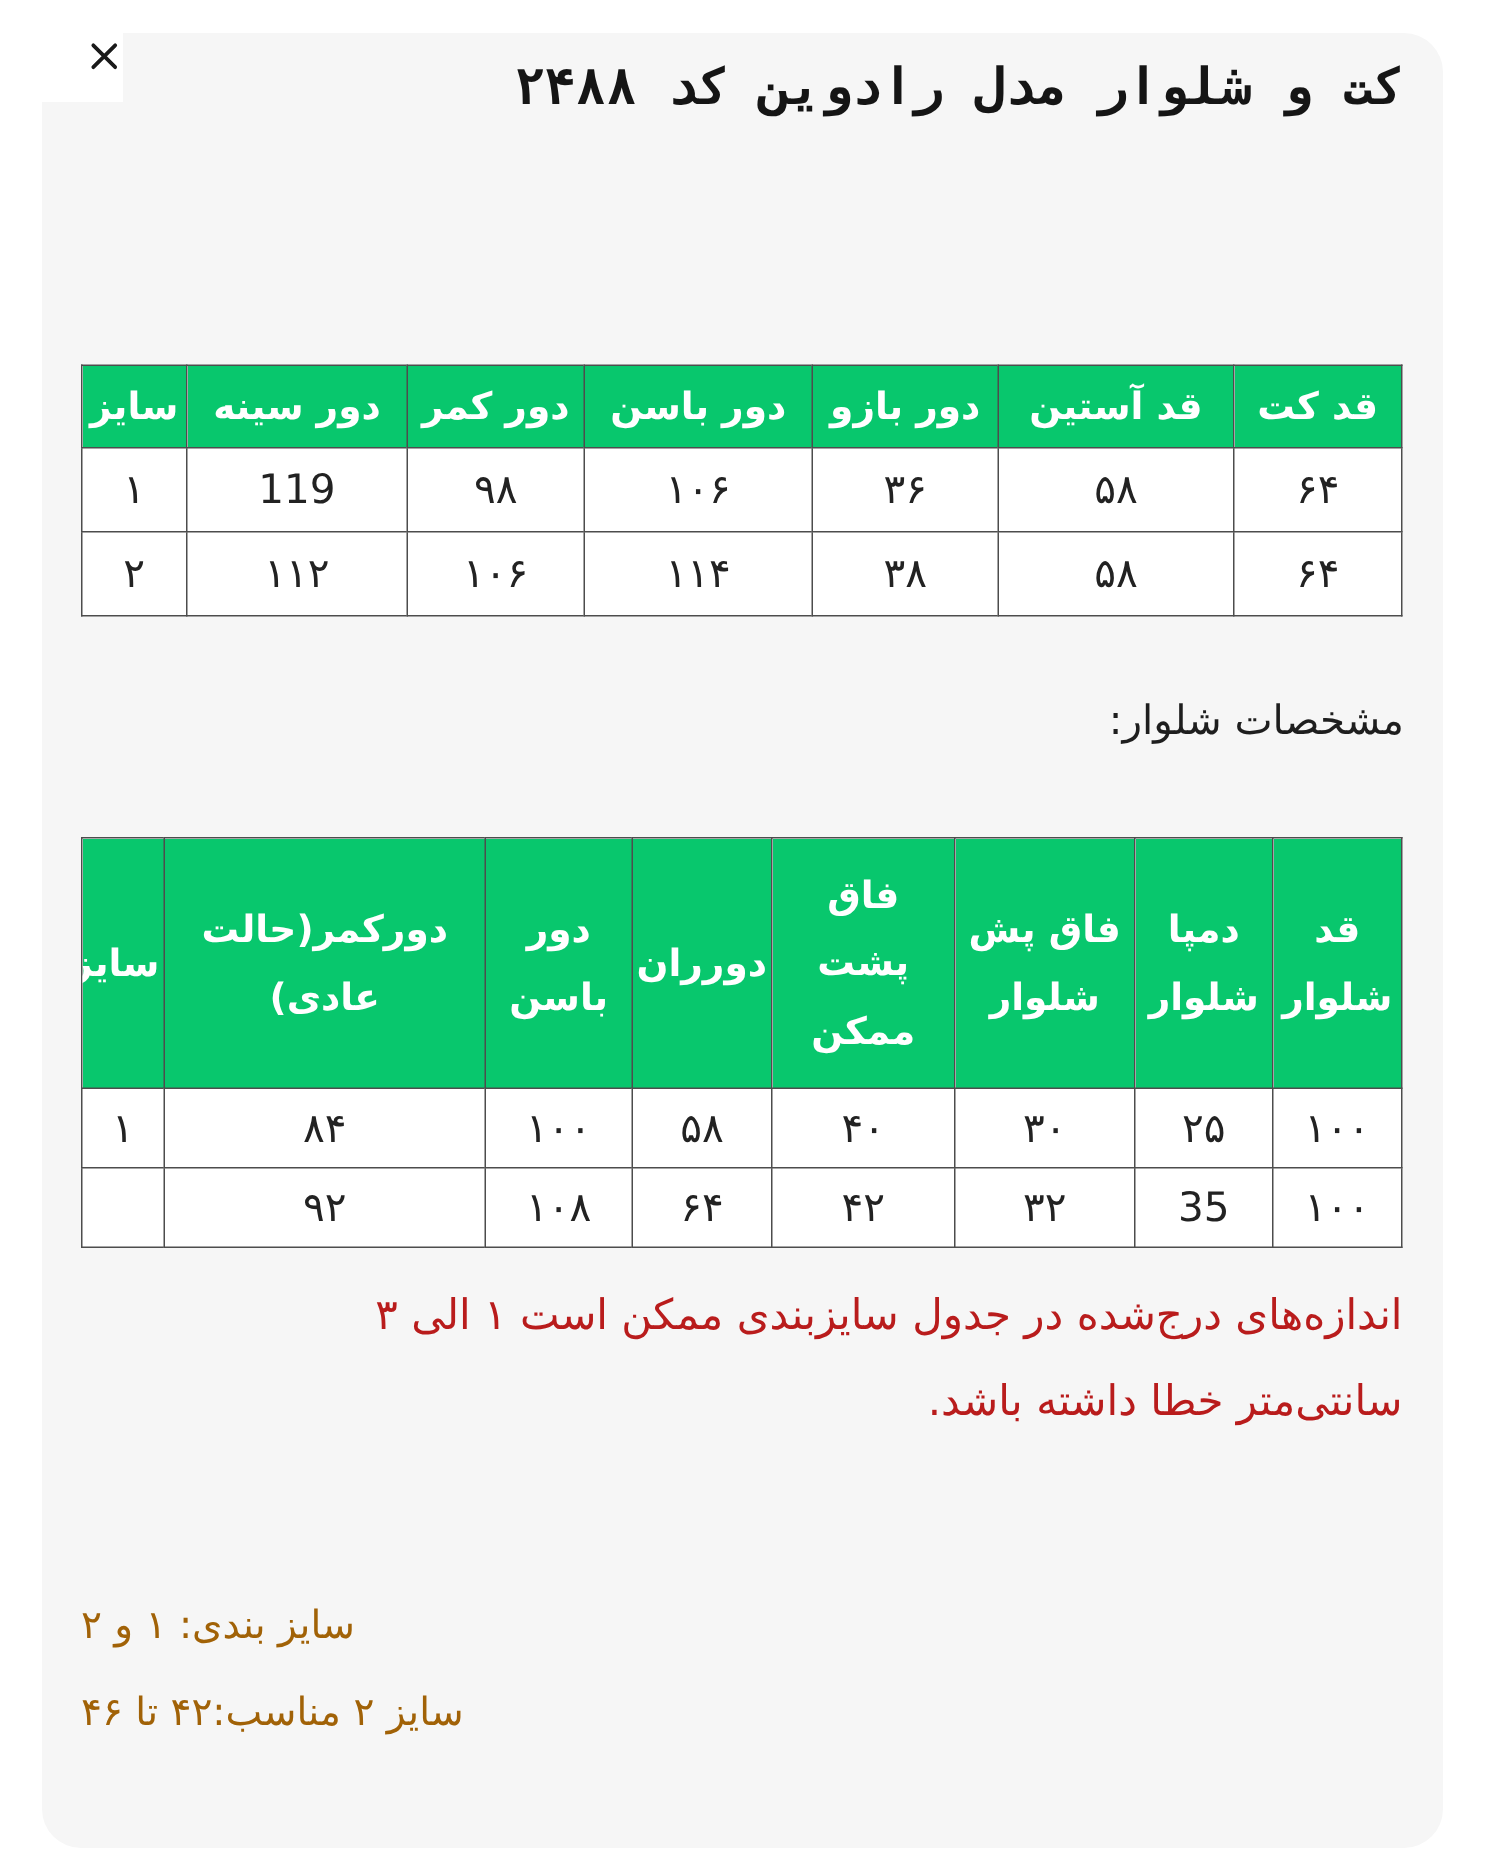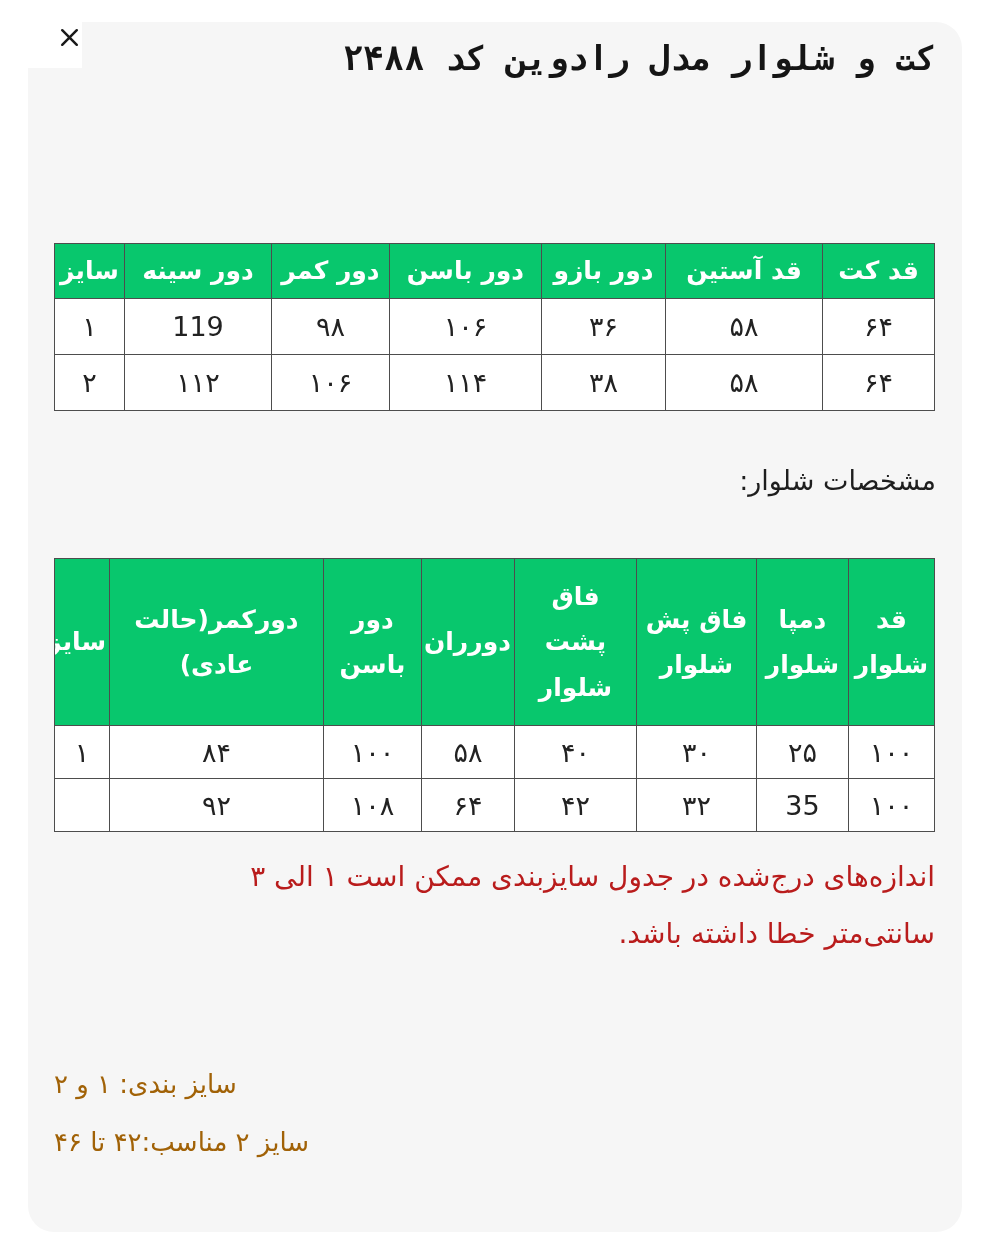--- a/index.html
+++ b/index.html
@@ -157,21 +157,21 @@
         <col style="width:93px">
         <col style="width:98px">
       <col style="width:214px">
         <col style="width:55px">
     </colgroup>
     <thead>
         <tr>
           <th>قد شلوار</th>
           <th>دمپا شلوار</th>
           <th>فاق پش شلوار</th>
-          <th>فاق پشت شلوار</th>
+          <th>فاق پشت ممکن</th>
           <th>دورران</th>
           <th>دور باسن</th>
           <th>دورکمر(حالت عادی)</th>
           <th>سایز</th>
         </tr>
       </thead>
     <tbody>
         <tr>
           <td>۱۰۰</td>
           <td>۲۵</td>

